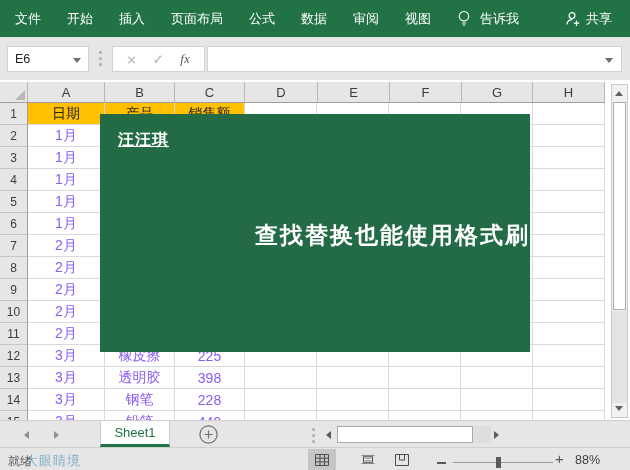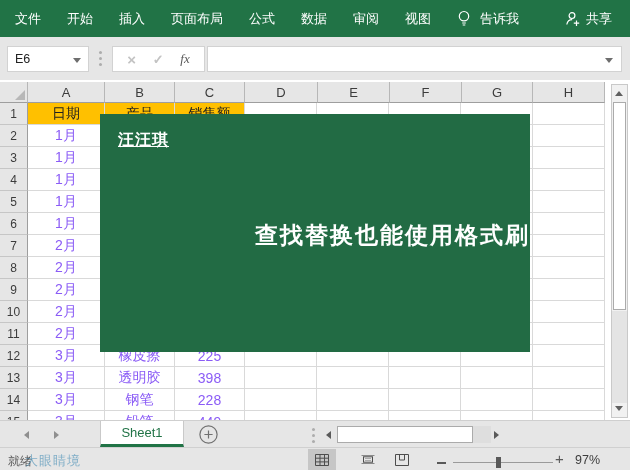--- a/index.html
+++ b/index.html
@@ -81,21 +81,21 @@
   .card-author { position:absolute; left:18px; top:16px; font-size:16px;
                  font-weight:bold; letter-spacing:1px;text-decoration:underline; }
   .card-title { position:absolute; left:0; top:106px; width:100%;
                 text-align:right; font-size:23px; font-weight:bold;
                 letter-spacing:2px; }
   
   .tabbar { position:absolute; left:0; top:420px; width:630px; height:27px;
             background:#e6e6e6; border-top:1px solid #cfcfcf; }
   .tb-left  { position:absolute; left:24px; top:10px; }
   .tb-right { position:absolute; left:54px; top:10px; }
-  .sheettab { position:absolute; left:100px; top:0; width:84px; height:26px;
+  .sheettab { position:absolute; left:100px; top:0; width:70px; height:26px;
               background:#fff; border-left:1px solid #c9c9c9;
               border-right:1px solid #c9c9c9; border-bottom:3px solid #217346;
               display:flex; align-items:center; justify-content:center;
               font-size:13px; color:#217346; }
   .addsheet { position:absolute; left:199px; top:4px; width:19px; height:19px; }
   .tabbar .vdots { position:absolute; left:312px; top:13px; }
   .hs-left  { position:absolute; left:326px; top:10px; }
   .hs-thumb { position:absolute; left:337px; top:5px; width:136px; height:17px;
               background:#fff; border:1px solid #ababab; }
   .hs-track { position:absolute; left:473px; top:5px; width:18px; height:17px;
@@ -343,16 +343,16 @@
     <div class="viewbtn vb3">
       <svg width="14" height="12" viewBox="0 0 14 12">
           <path d="M.5.5h13v11h-13z" fill="none" stroke="#4d4d4d" stroke-width="1"></path>
           <path d="M4.5.5v5.5h5V.5" fill="none" stroke="#4d4d4d" stroke-width="1"></path>
         </svg>
     </div>
     <div class="zminus"></div>
     <div class="ztrack"></div>
     <div class="zthumb"></div>
     <div class="zplus">+</div>
-    <div class="zlabel">97%</div>
+    <div class="zlabel">88%</div>
   </div>
 
 </div>
 
 </body></html>

